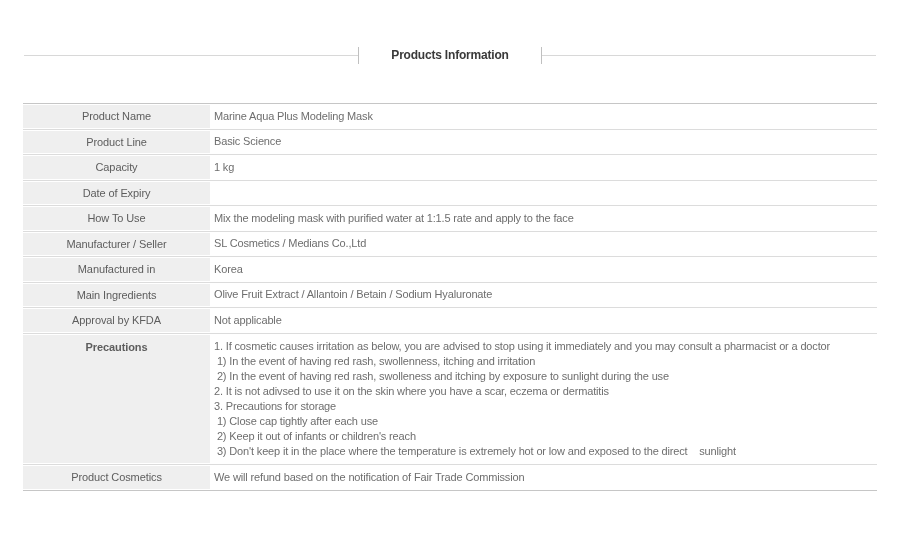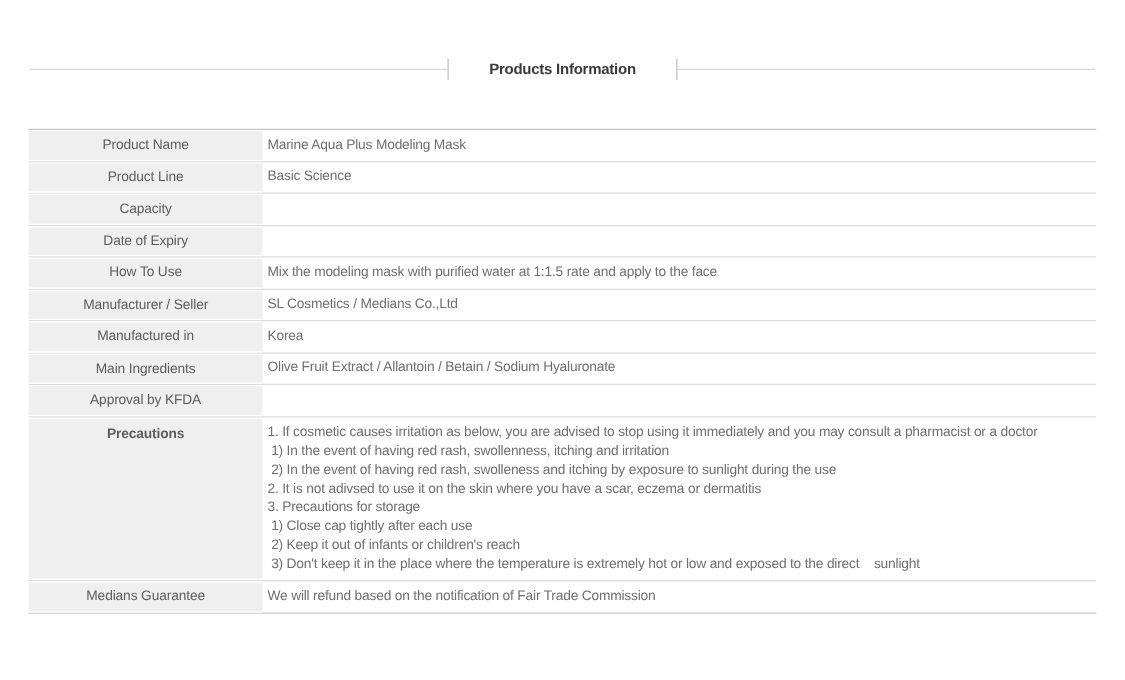--- a/index.html
+++ b/index.html
@@ -81,20 +81,21 @@
       <div class="row">
         <div class="label-cell">Product Name</div>
         <div class="value-cell">Marine Aqua Plus Modeling Mask</div>
       </div>
       <div class="row">
         <div class="label-cell">Product Line</div>
         <div class="value-cell">Basic Science</div>
       </div>
       <div class="row">
         <div class="label-cell">Capacity</div>
+        <div class="value-cell">1 kg</div>
       </div>
       <div class="row">
         <div class="label-cell">Date of Expiry</div>
       </div>
       <div class="row">
         <div class="label-cell">How To Use</div>
         <div class="value-cell">Mix the modeling mask with purified water at 1:1.5 rate and apply to the face</div>
       </div>
       <div class="row">
         <div class="label-cell">Manufacturer / Seller</div>
@@ -103,31 +104,32 @@
       <div class="row">
         <div class="label-cell">Manufactured in</div>
         <div class="value-cell">Korea</div>
       </div>
       <div class="row">
         <div class="label-cell">Main Ingredients</div>
         <div class="value-cell">Olive Fruit Extract / Allantoin / Betain / Sodium Hyaluronate</div>
       </div>
       <div class="row">
         <div class="label-cell">Approval by KFDA</div>
+        <div class="value-cell">Not applicable</div>
       </div>
       <div class="row multiline">
         <div class="label-cell">Precautions</div>
         <div class="value-cell">1. If cosmetic causes irritation as below, you are advised to stop using it immediately and you may consult a pharmacist or a doctor
  1) In the event of having red rash, swollenness, itching and irritation
  2) In the event of having red rash, swolleness and itching by exposure to sunlight during the use
 2. It is not adivsed to use it on the skin where you have a scar, eczema or dermatitis
 3. Precautions for storage
  1) Close cap tightly after each use
  2) Keep it out of infants or children's reach
  3) Don't keep it in the place where the temperature is extremely hot or low and exposed to the direct    sunlight</div>
       </div>
       <div class="row">
-        <div class="label-cell">Medians Guarantee</div>
+        <div class="label-cell">Product Cosmetics</div>
         <div class="value-cell">We will refund based on the notification of Fair Trade Commission</div>
       </div>
     </div>
 
 </div>
 
 </body></html>

